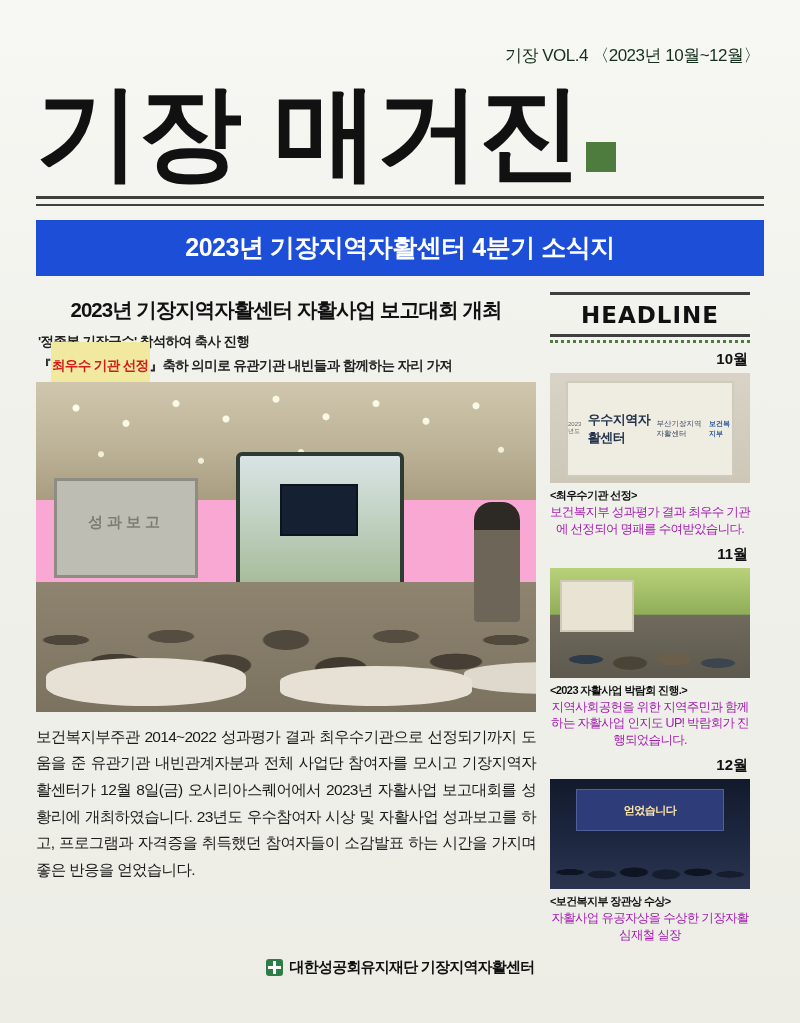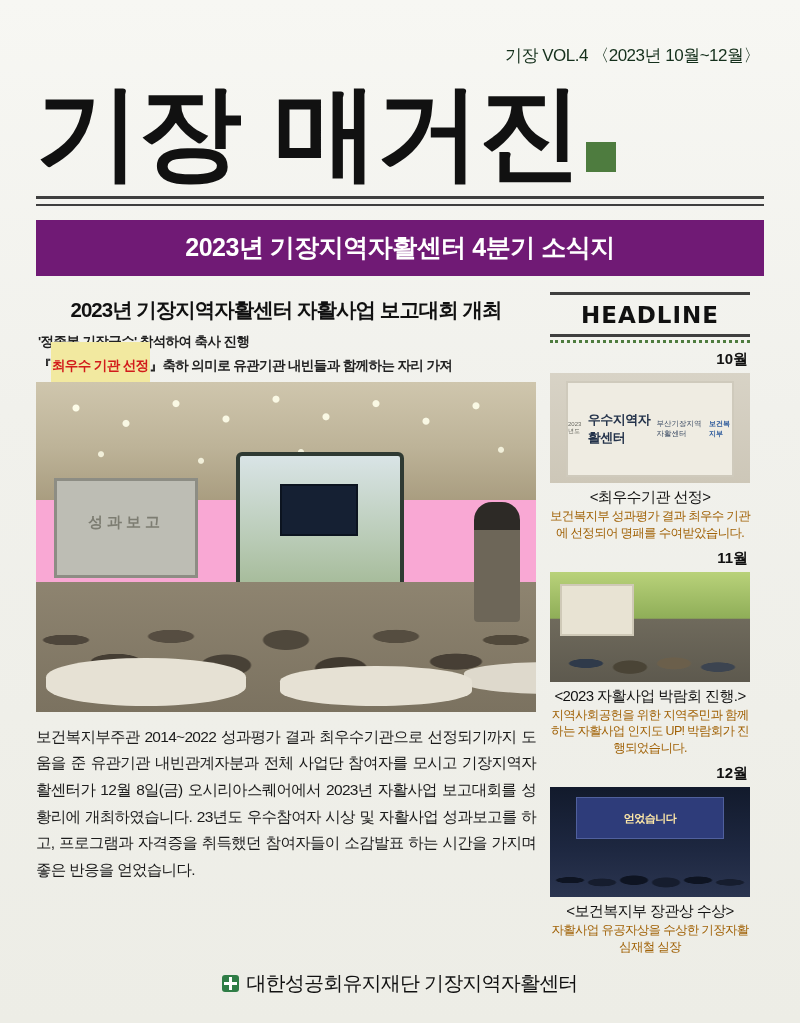--- a/index.html
+++ b/index.html
@@ -61,21 +61,21 @@
   }
   .rule {
     height: 3px;
     background: #3f3f3f;
     margin: 14px 36px 0 36px;
   }
   .rule.thin { height: 2px; margin-top: 5px; }
 
   .green-band {
     margin: 14px 36px 0 36px;
-    background: #701a75;
+    background: #1d4ed8;
     color: #ffffff;
     text-align: center;
     font-size: 25px;
     font-weight: bold;
     letter-spacing: -0.5px;
     padding: 11px 0 12px 0;
   }
 
   
   .columns {
@@ -274,32 +274,31 @@
     position:absolute; left:0; right:0; bottom:0; height:56px;
     background:
       radial-gradient(ellipse at 10% 70%, #0e1422 0 13px, transparent 15px),
       radial-gradient(ellipse at 26% 74%, #161d2e 0 13px, transparent 15px),
       radial-gradient(ellipse at 42% 70%, #0e1422 0 13px, transparent 15px),
       radial-gradient(ellipse at 58% 74%, #161d2e 0 13px, transparent 15px),
       radial-gradient(ellipse at 74% 70%, #0e1422 0 13px, transparent 15px),
       radial-gradient(ellipse at 90% 74%, #161d2e 0 13px, transparent 15px);
   }
   .cap-title {
-    text-align: center;
-    font-size: 15px;
-    font-weight: normal;
+    font-size: 11px;
+    font-weight: bold;
     color: #111;
     margin: 5px 0 1px 0;
     letter-spacing: -0.6px;
   }
   .cap-body {
     text-align: center;
     font-size: 12.5px;
     line-height: 1.35;
-    color: #a16207;
+    color: #a21caf;
     letter-spacing: -0.7px;
     margin: 0;
   }
 
   
   .footer {
     margin: 14px 36px 0 36px;
     display: flex;
     align-items: center;
     justify-content: center;
@@ -311,22 +310,22 @@
     position: relative;
     border-radius: 3px;
     flex: 0 0 auto;
   }
   .footer-logo::before, .footer-logo::after {
     content:""; position:absolute; background:#fff;
   }
   .footer-logo::before { left: 7px; top: 2px; width: 3px; height: 13px; }
   .footer-logo::after { left: 2px; top: 7px; width: 13px; height: 3px; }
   .footer-text {
-    font-size: 20px;
-    font-weight: normal;
+    font-size: 15px;
+    font-weight: bold;
     color: #111;
     letter-spacing: -0.8px;
   }
 </style>
 </head>
 <body>
 
 <div class="page">
 
   <div class="issue-line">기장 VOL.4 〈2023년 10월~12월〉</div>

